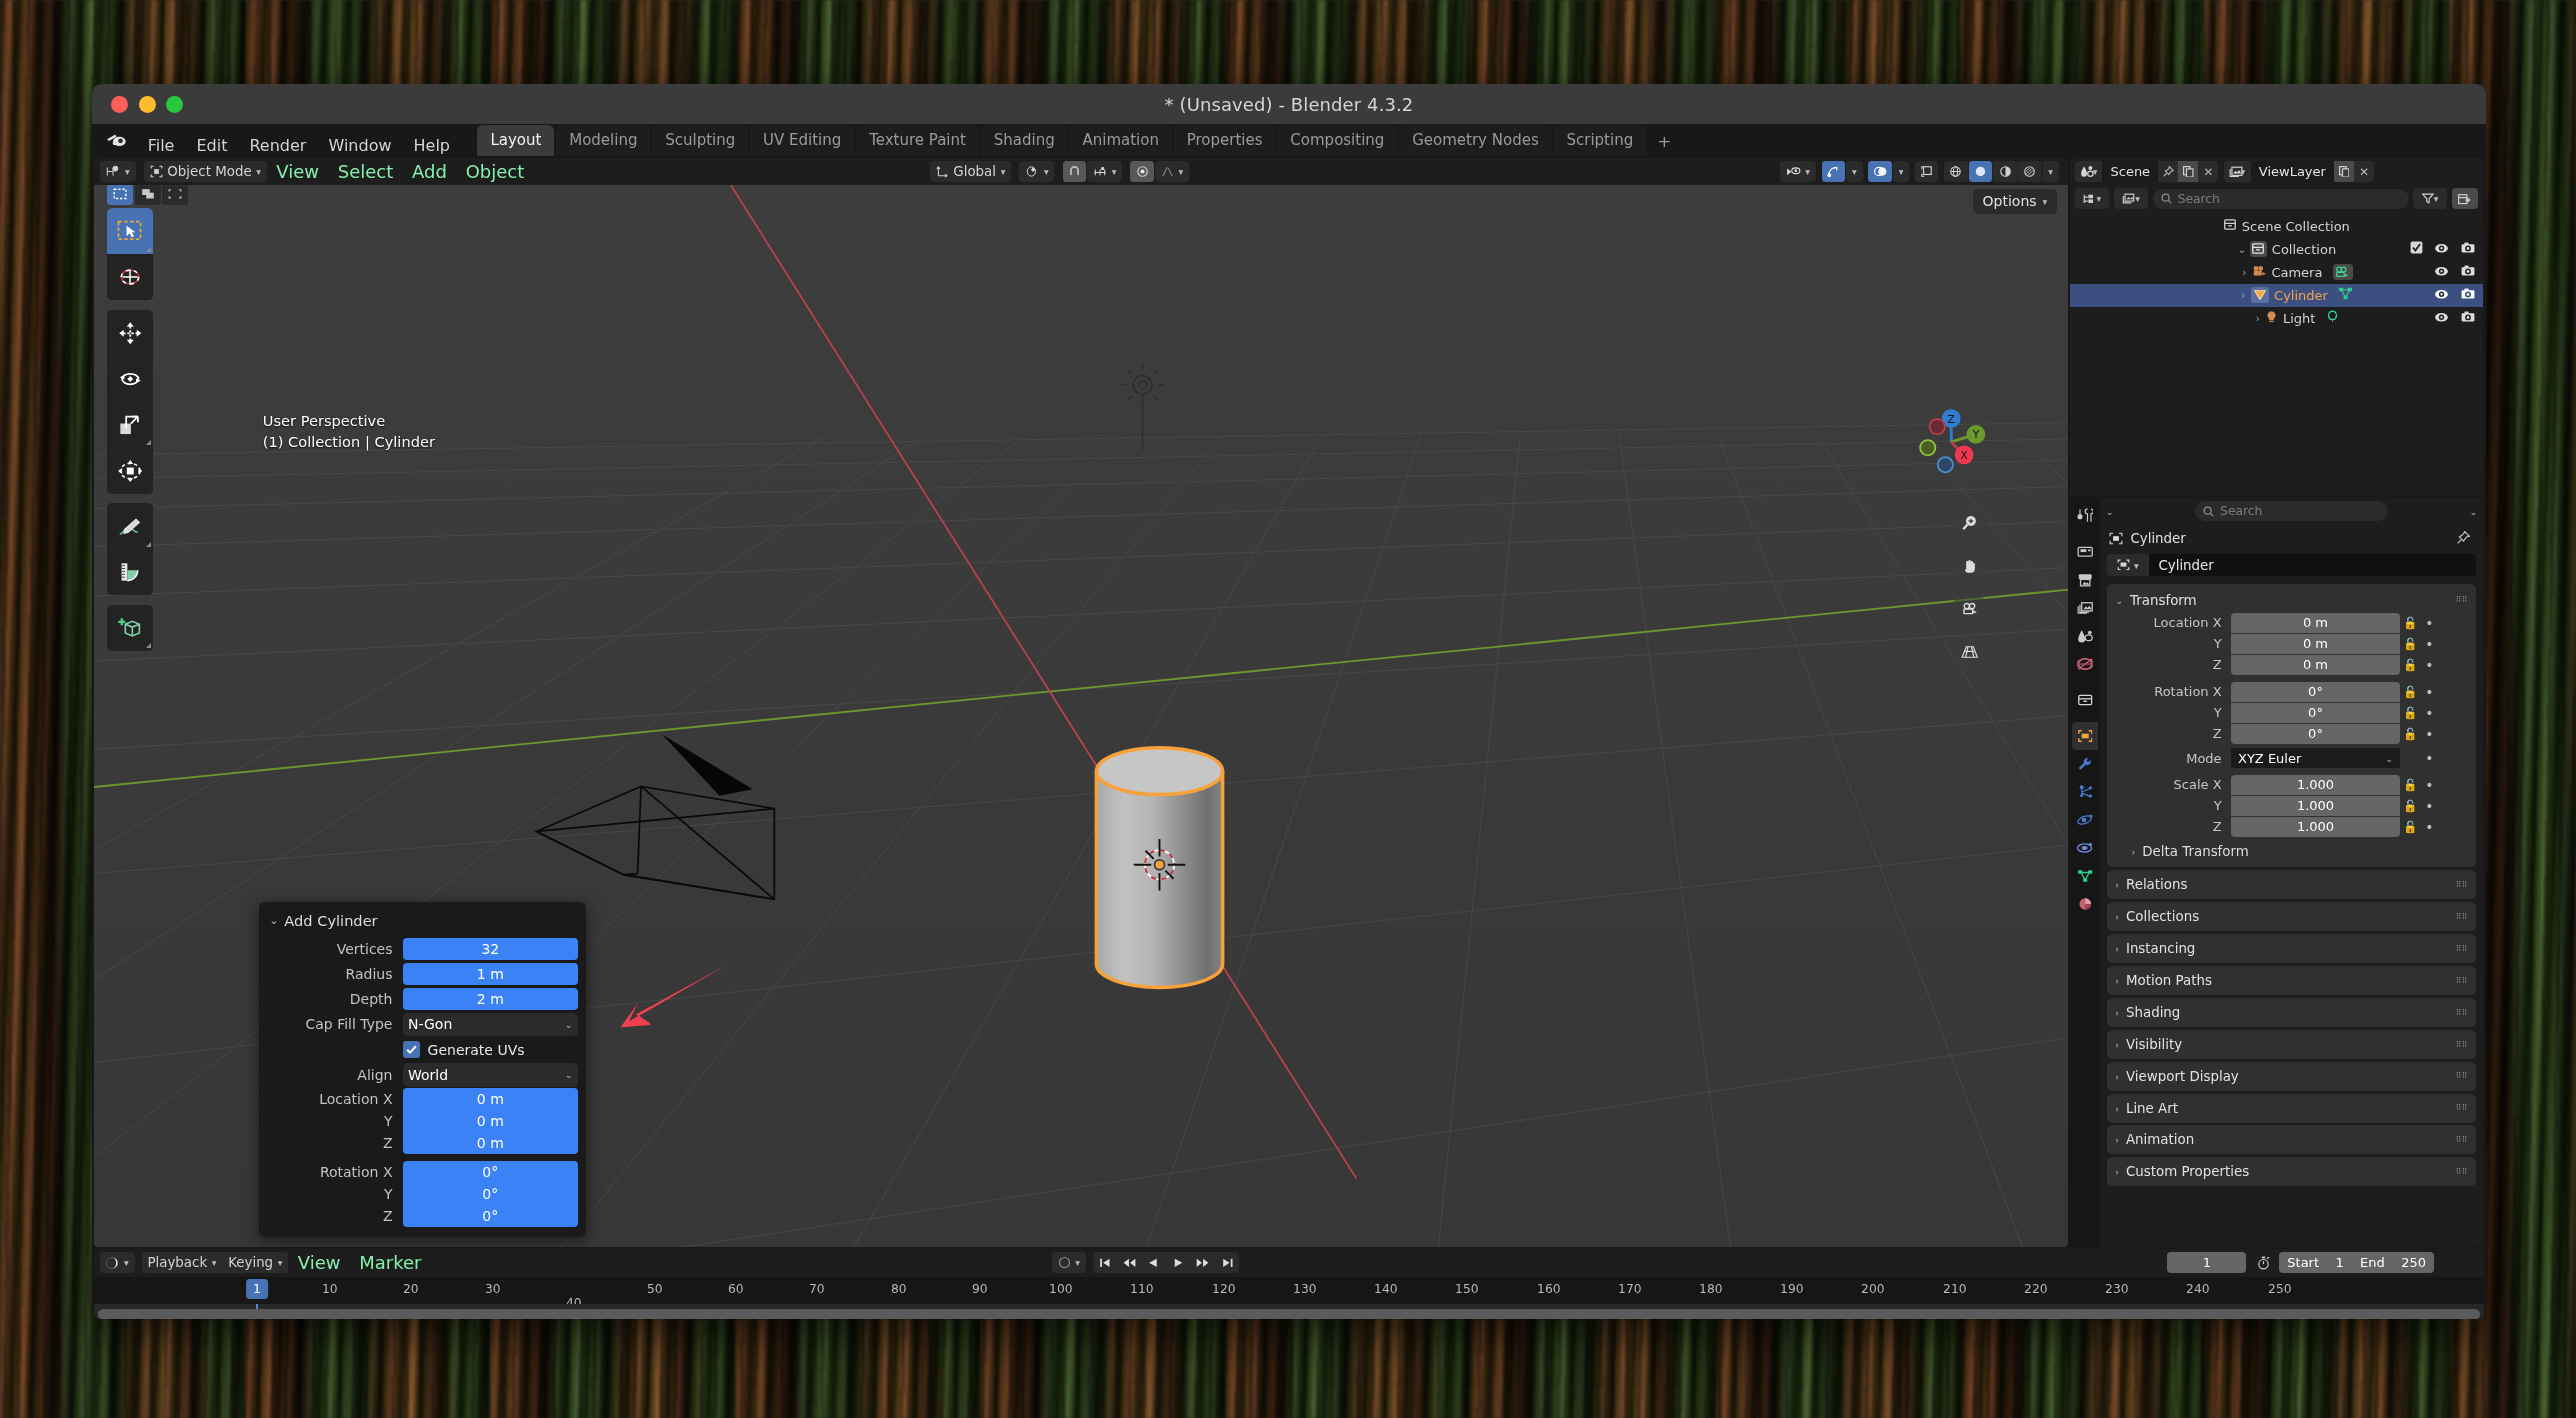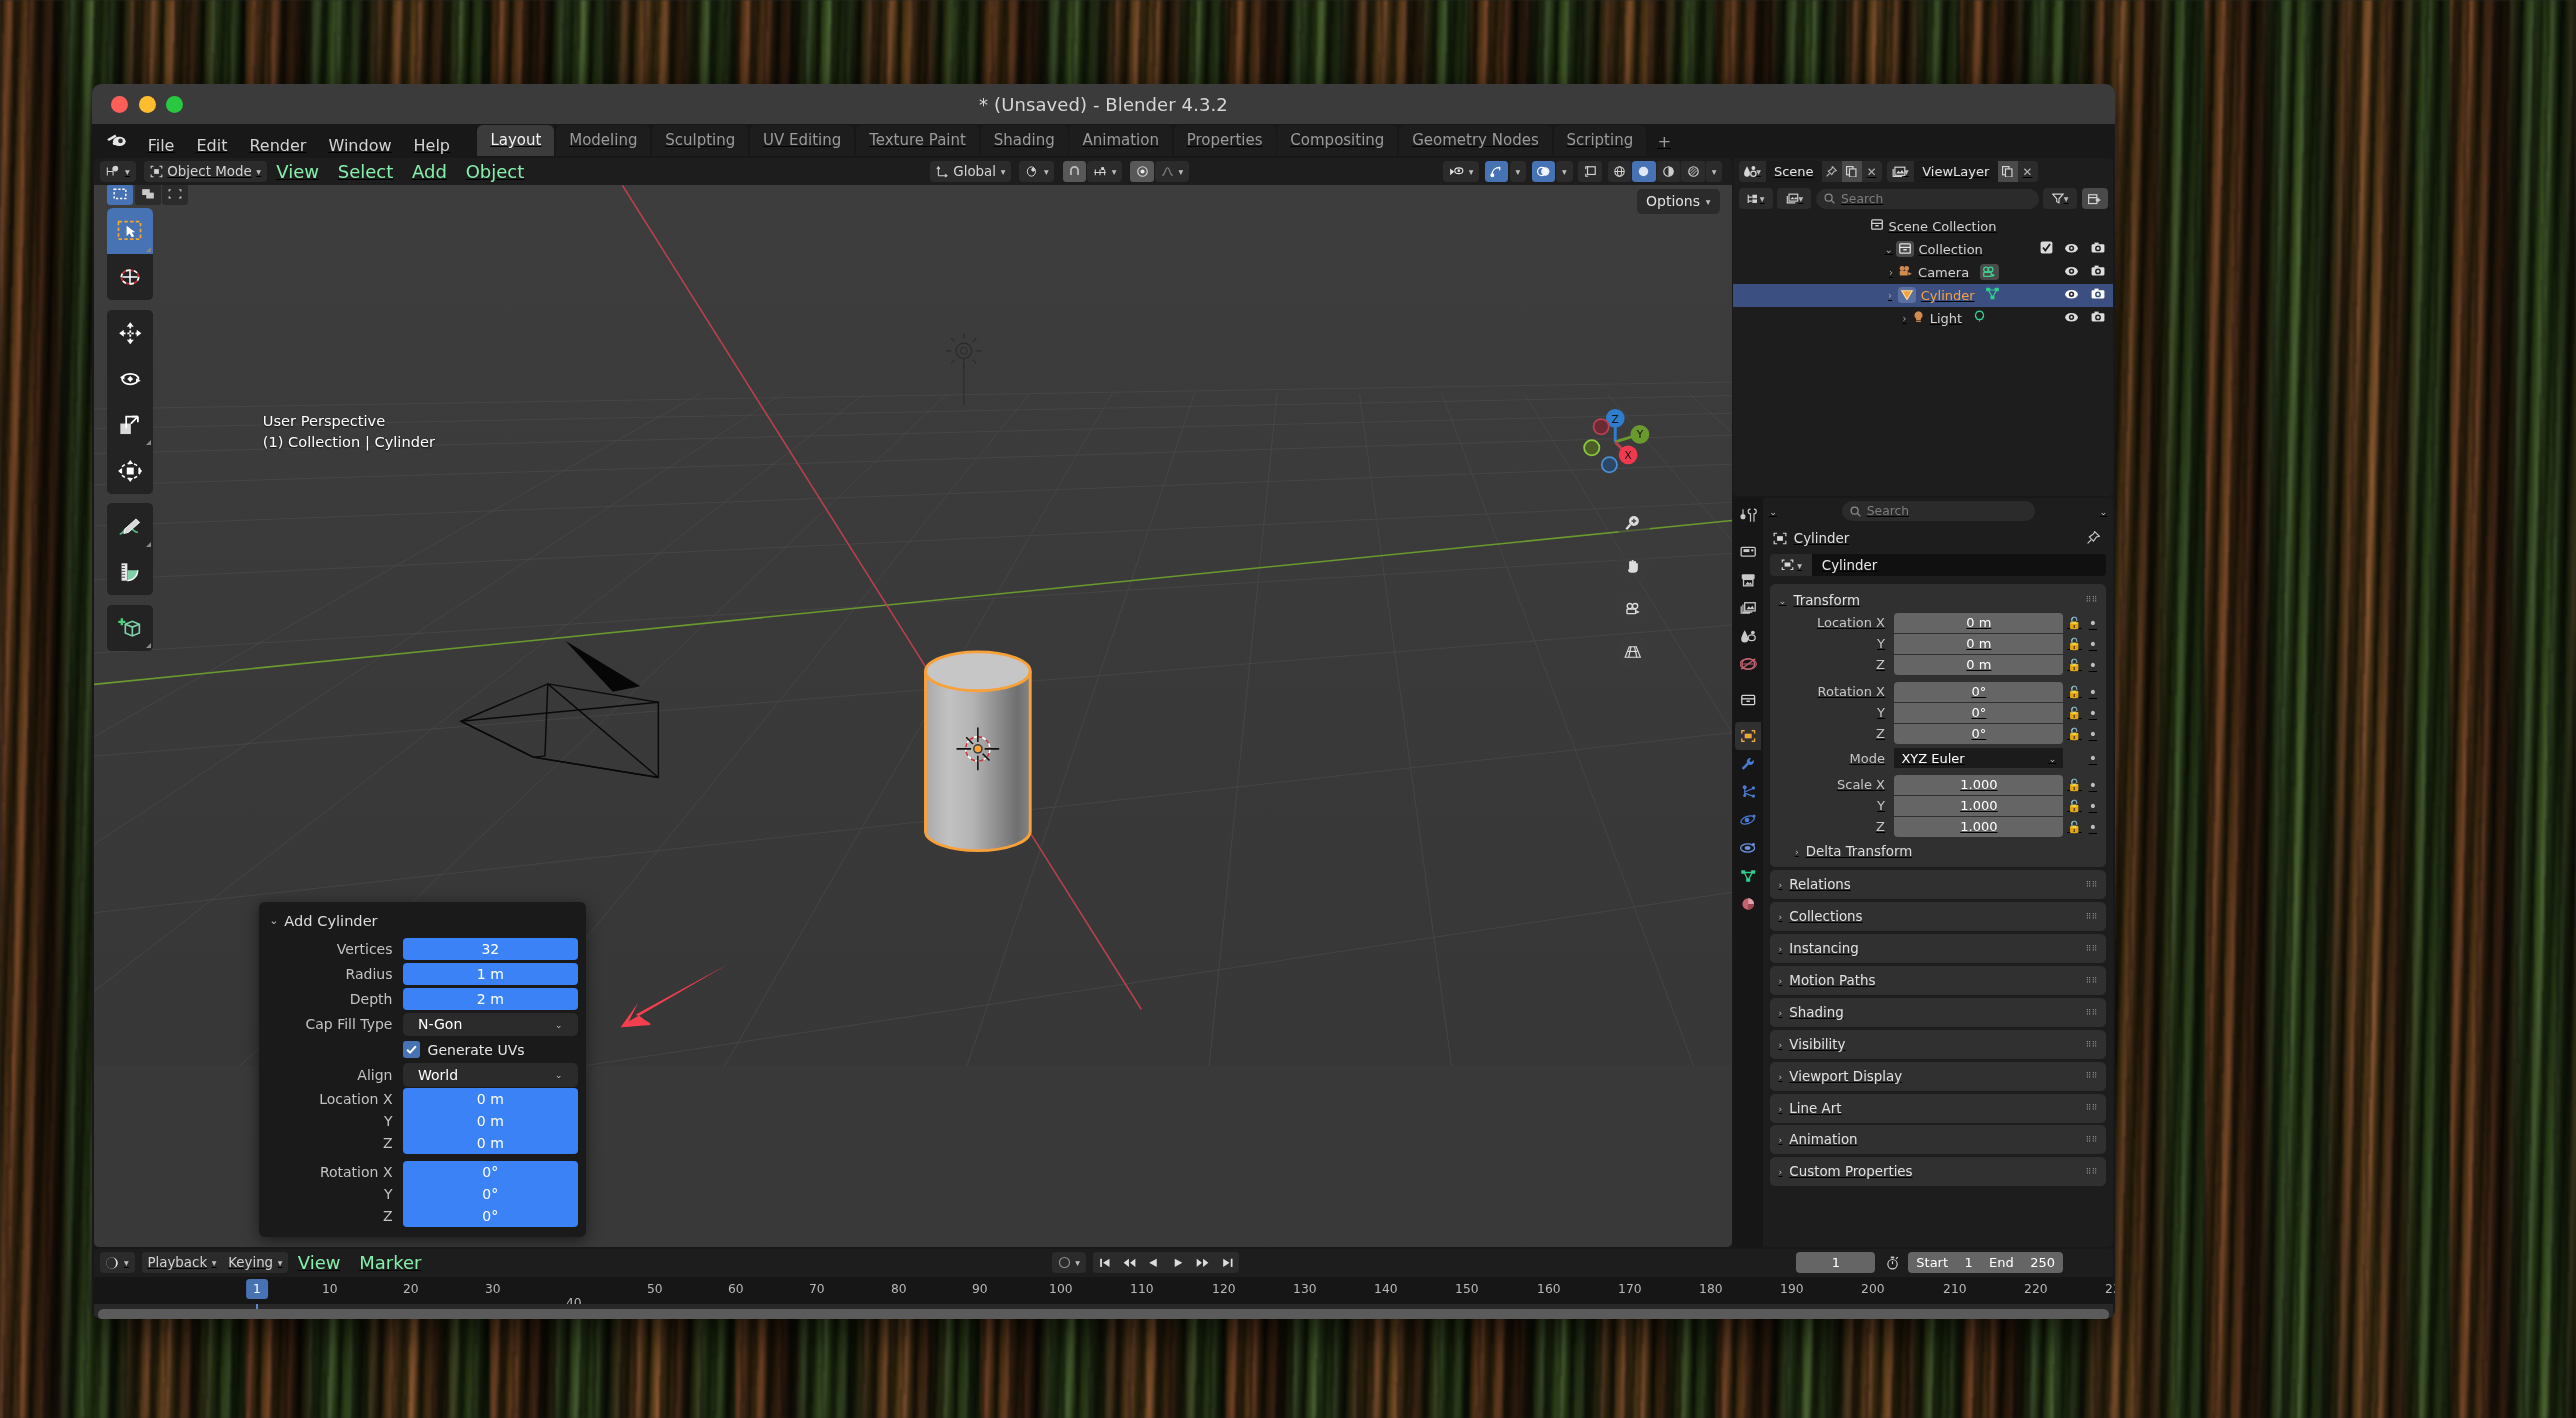--- a/index.html
+++ b/index.html
@@ -30,26 +30,25 @@
     content:""; position:absolute; inset:0;
     background:
       repeating-linear-gradient(88deg, rgba(255,255,255,.10) 0 1.8px, rgba(0,0,0,0) 1.8px 8.2px),
       repeating-linear-gradient(91deg, rgba(0,0,0,.35) 0 4.1px, rgba(0,0,0,0) 4.1px 13.4px);
     mix-blend-mode: overlay;
   }
 
   
   #app-window{
     position:absolute;
-    left:92px; top:84px; width:2023px; height:1235px;
+    left:92px; top:84px; width:2394px; height:1235px;
     background:#181818;
     border-radius:9.4px;
     overflow:hidden;
     box-shadow:0 11.7px 47px rgba(0,0,0,.65);
-    text-decoration:underline;
   }
   
   #titlebar{
     height:40px; background:#3b3b3b; position:relative;
     display:flex; align-items:center;
   }
   .traffic{ display:flex; gap:10.5px; margin-left:19px; }
   .dot{ width:17px; height:17px; border-radius:50%; }
   .dot.r{ background:#ff5f57; } .dot.y{ background:#febc2e; } .dot.g{ background:#28c840; }
   #win-title{
@@ -150,21 +149,21 @@
   .op-label{ width:136px; text-align:right; padding-right:10.5px; color:#c3c3c3; font-size:14px; }
   .op-field{
     flex:1; height:22px; background:#3b82f6; border-radius:4.1px; color:#ffffff;
     font-size:14px; display:flex; align-items:center; justify-content:center;
   }
   .op-field.stacked-top{ border-radius:4.1px 4.1px 0 0; }
   .op-field.stacked-mid{ border-radius:0; }
   .op-field.stacked-bot{ border-radius:0 0 4.1px 4.1px; }
   .op-select{
     flex:1; height:23.4px; background:#2b2b2b; border-radius:5px; color:#ffffff;
-    font-size:14px; display:flex; align-items:center; padding:0 15px; justify-content:space-between;
+    font-size:14px; display:flex; align-items:center; padding:0 5px; justify-content:space-between;
   }
   .op-check{ display:flex; align-items:center; gap:7.6px; }
   .cbox{ width:17px;height:17px;border-radius:2.9px;background:#4772b3; display:flex;align-items:center;justify-content:center; }
   .op-check-label{ color:#e6e6e6; font-size:14px; }
 
   
   #right-col{ width:415px; display:flex; flex-direction:column; padding:1.8px 1.8px 1.8px 0; }
 
   
   #outliner{ height:338px; background:#1d1d1d; border-radius:4.7px; overflow:hidden; display:flex; flex-direction:column;}

